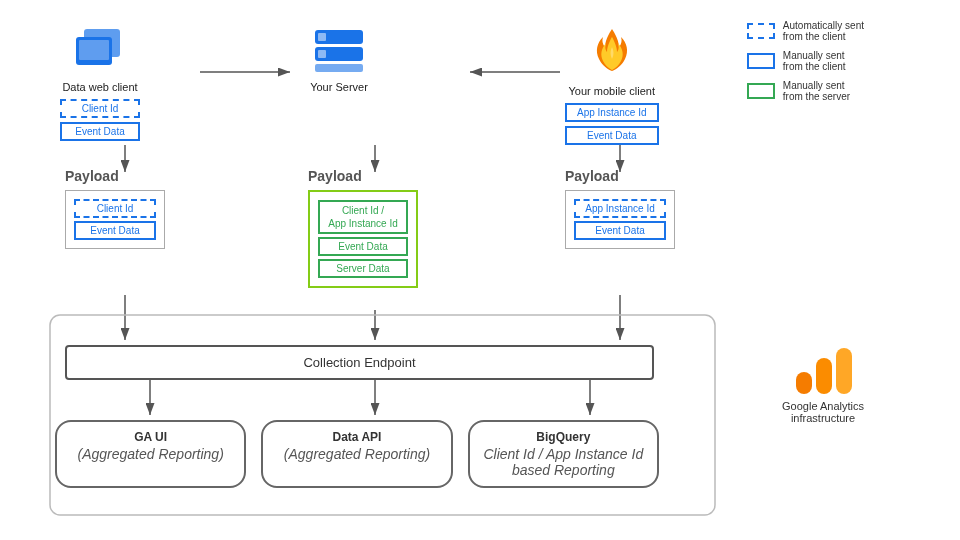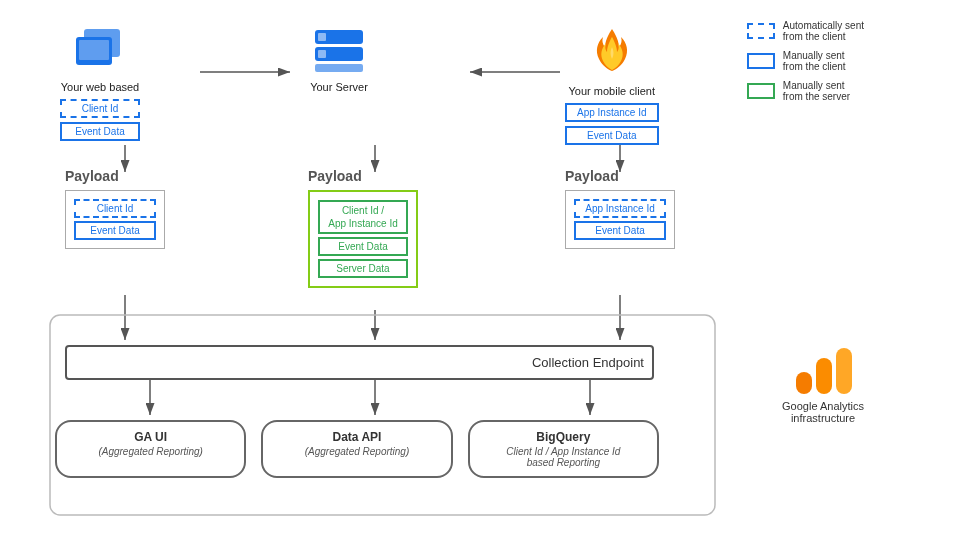--- a/index.html
+++ b/index.html
@@ -134,21 +134,21 @@
       padding: 8px 6px;
       text-align: center;
     }
     .bottom-box-title {
       font-size: 12px;
       font-weight: 600;
       color: #333;
       margin-bottom: 2px;
     }
     .bottom-box-sub {
-      font-size: 10px;
+      font-size: 14px;
       color: #555;
       font-style: italic;
     }
 
     
     .ga-infra {
       position: absolute;
       right: 20px;
       top: 340px;
       display: flex;
@@ -227,21 +227,21 @@
   <div style="position:absolute; top:25px; left:60px; display:flex; flex-direction:column; align-items:center; gap:4px;">
 
     <svg width="60" height="52" viewBox="0 0 60 52">
 
       <rect x="14" y="4" width="36" height="28" rx="3" fill="#1a73e8" opacity="0.7"></rect>
 
       <rect x="6" y="12" width="36" height="28" rx="3" fill="#1a73e8"></rect>
 
       <rect x="9" y="15" width="30" height="20" rx="1" fill="#fff" opacity="0.3"></rect>
     </svg>
-    <span class="client-label">Your web based</span>
+    <span class="client-label">Data web client</span>
     <div class="data-tags">
       <div class="tag-box dashed">Client Id</div>
       <div class="tag-box">Event Data</div>
     </div>
   </div>
 
   <div style="position:absolute; top:25px; left:310px; display:flex; flex-direction:column; align-items:center; gap:4px;">
 
     <svg width="58" height="52" viewBox="0 0 58 52">
       <rect x="5" y="5" width="48" height="14" rx="3" fill="#1a73e8"></rect>
@@ -292,21 +292,21 @@
   <div class="payload-section" style="left:565px;">
     <div class="payload-label">Payload</div>
     <div style="border:1px solid #aaa; padding:8px; min-width:110px;">
       <div class="payload-inner">
         <div class="payload-tag dashed">App Instance Id</div>
         <div class="payload-tag">Event Data</div>
       </div>
     </div>
   </div>
 
-  <div style="position:absolute; top:345px; left:65px; right:230px; border:2px solid #555; border-radius:4px; padding:8px; text-align:right; background:white;">
+  <div style="position:absolute; top:345px; left:65px; right:230px; border:2px solid #555; border-radius:4px; padding:8px; text-align:center; background:white;">
     <span style="font-size:13px; font-weight:500; color:#333;">Collection Endpoint</span>
   </div>
 
   <div class="bottom-boxes">
     <div class="bottom-box">
       <div class="bottom-box-title">GA UI</div>
       <div class="bottom-box-sub">(Aggregated Reporting)</div>
     </div>
     <div class="bottom-box">
       <div class="bottom-box-title">Data API</div>

